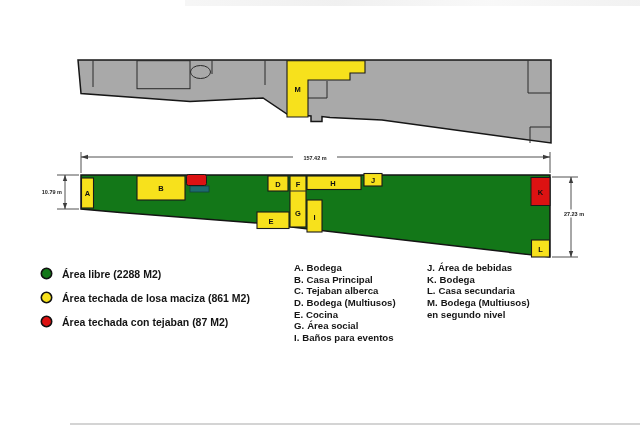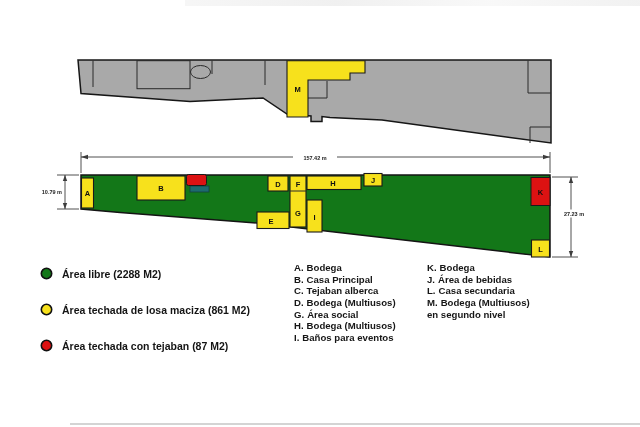--- a/index.html
+++ b/index.html
@@ -12,21 +12,21 @@
   .inner-line{fill:none;stroke:#2a2a2a;stroke-width:1;}
   .yellow-fill{fill:#f7e11c;stroke:#1a1a1a;stroke-width:1.1;}
   .green-fill{fill:#137718;stroke:#141414;stroke-width:1.5;}
   .red-fill{fill:#dc1212;stroke:#1a1a1a;stroke-width:1;}
   .teal-fill{fill:#1c6b6e;stroke:#143f41;stroke-width:0.8;}
   .blk-label{font-family:"Liberation Sans",sans-serif;font-size:7.5px;font-weight:bold;fill:#101010;text-anchor:middle;}
   .dim-line{stroke:#3c3c3c;stroke-width:0.9;fill:none;}
   .dim-arrow{fill:#3c3c3c;stroke:none;}
   .dim-text{font-family:"Liberation Sans",sans-serif;font-size:5.5px;font-weight:bold;fill:#222;text-anchor:middle;}
   .dim-bg{fill:#ffffff;}
-  #legend{position:absolute;left:40px;top:267px;display:flex;flex-direction:column;row-gap:23px;}
+  #legend{position:absolute;left:40px;top:267px;display:flex;flex-direction:column;row-gap:11px;}
   .legend-row{display:flex;align-items:center;height:13px;}
   .legend-swatch{width:13px;height:13px;margin-right:9px;flex:0 0 auto;}
   .legend-label{font-size:10.5px;font-weight:bold;color:#141414;white-space:nowrap;}
   .key-col{position:absolute;top:262px;}
   #key-col1{left:294px;}
   #key-col2{left:427px;}
   .key-row{line-height:11.65px;font-size:9.6px;color:#161616;white-space:nowrap;}
   .key-letter{font-weight:bold;margin-right:3px;}
   .key-name{font-weight:bold;}
   .key-cont{font-weight:bold;}
@@ -127,28 +127,28 @@
       </svg>
       <span class="legend-label">Área techada con tejaban (87 M2)</span>
     </div>
   </div>
 
   <div id="key-col1" class="key-col">
     <div class="key-row"><span class="key-letter">A.</span><span class="key-name">Bodega</span></div>
     <div class="key-row"><span class="key-letter">B.</span><span class="key-name">Casa Principal</span></div>
     <div class="key-row"><span class="key-letter">C.</span><span class="key-name">Tejaban alberca</span></div>
     <div class="key-row"><span class="key-letter">D.</span><span class="key-name">Bodega (Multiusos)</span></div>
+    <div class="key-row"><span class="key-letter">E.</span><span class="key-name">Cocina</span></div>
     <div class="key-row"><span class="key-letter">G.</span><span class="key-name">Área social</span></div>
-    <div class="key-row"><span class="key-letter">H.</span><span class="key-name">Bodega (Multiusos)</span></div>
     <div class="key-row"><span class="key-letter">I.</span><span class="key-name">Baños para eventos</span></div>
   </div>
 
   <div id="key-col2" class="key-col">
+    <div class="key-row"><span class="key-letter">J.</span><span class="key-name">Área de bebidas</span></div>
     <div class="key-row"><span class="key-letter">K.</span><span class="key-name">Bodega</span></div>
-    <div class="key-row"><span class="key-letter">J.</span><span class="key-name">Área de bebidas</span></div>
     <div class="key-row"><span class="key-letter">L.</span><span class="key-name">Casa secundaria</span></div>
     <div class="key-row"><span class="key-letter">M.</span><span class="key-name">Bodega (Multiusos)</span></div>
     <div class="key-row key-cont">en segundo nivel</div>
   </div>
 
   <div id="top-artifact"></div>
   <div id="bottom-artifact"></div>
 </div>
 
 </body></html>

